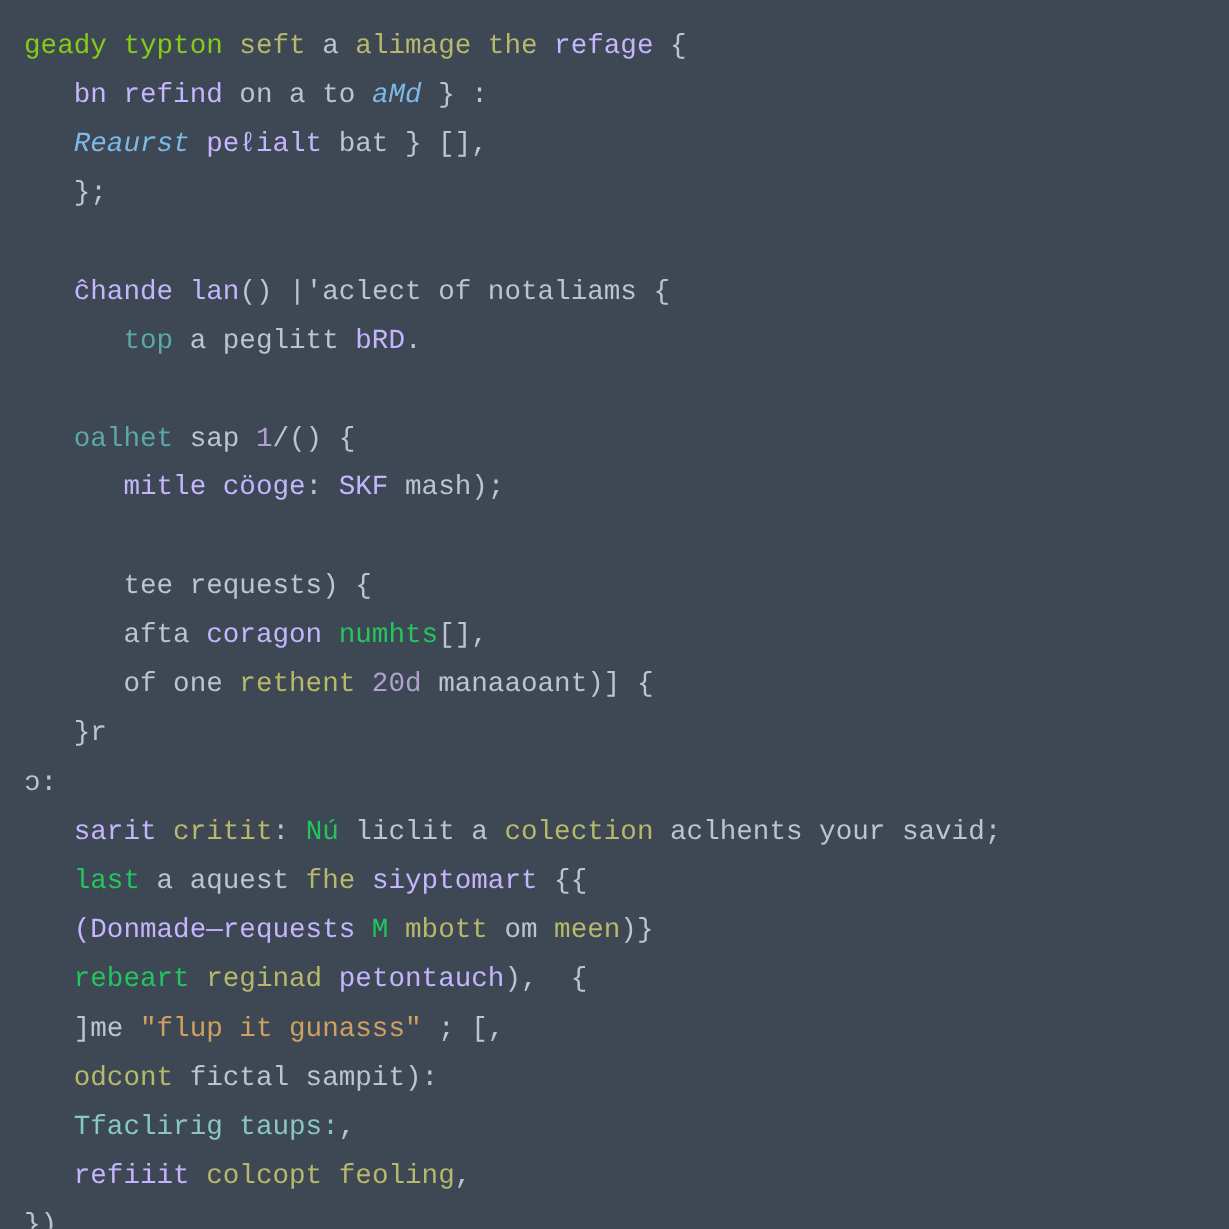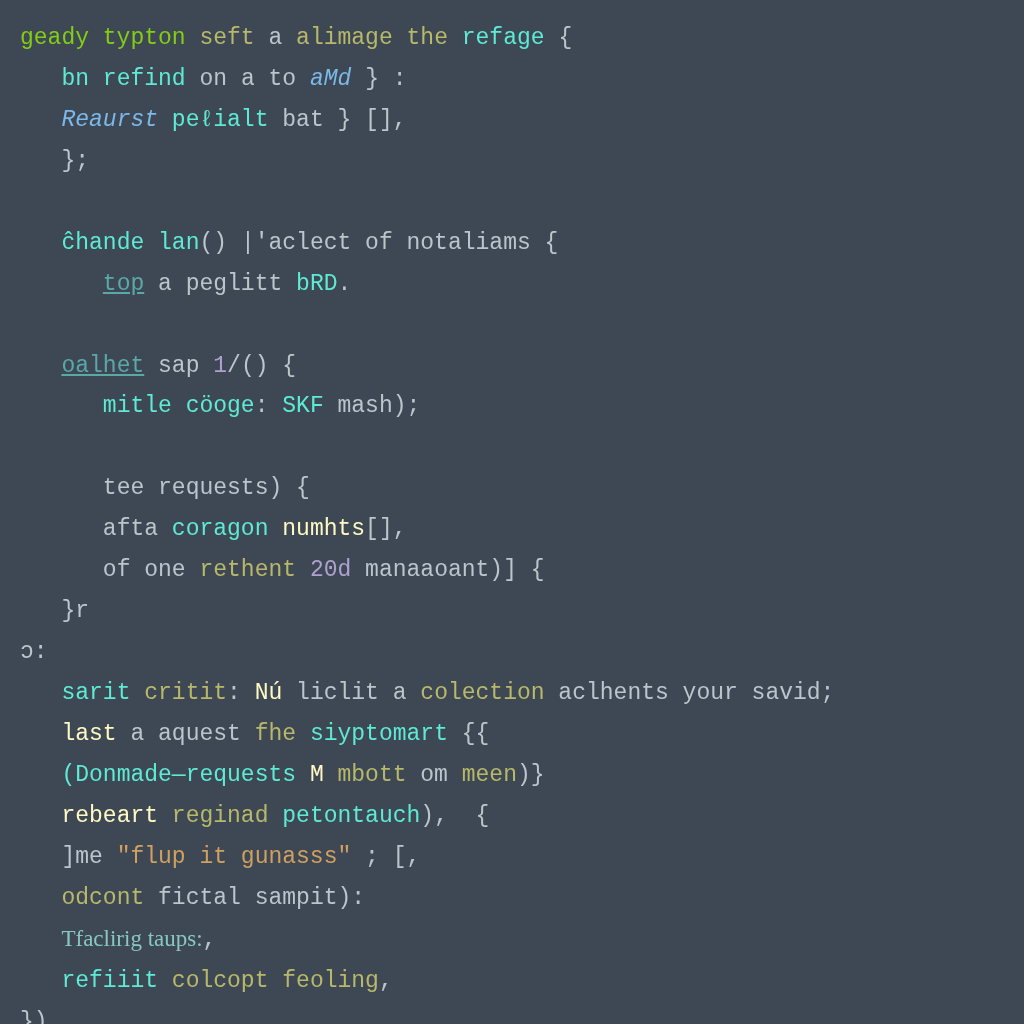--- a/index.html
+++ b/index.html
@@ -13,26 +13,26 @@
     padding: 18px 20px;
     overflow: hidden;
     color: #c8d0d8;
     font-weight: 500;
   }
   .code-container {
     white-space: pre;
   }
   .line { display: block; }
   .t-yellow { color: #84cc16; }
-  .t-green  { color: #5eead4; }
+  .t-green  { color: #c4b5fd; }
   .t-olive  { color: #b8b86a; }
   .t-blue   { color: #7cb8e8; font-style: italic; }
-  .t-teal   { color: #5aa8a8; text-decoration: underline; }
+  .t-teal   { color: #5aa8a8; }
   .t-lav    { color: #b0a0d0; }
   .t-gray   { color: #bcc4cc; }
-  .t-light  { color: #fef9c3; }
+  .t-light  { color: #22c55e; }
   .t-orange { color: #d0a060; }
-  .t-cyan   { color: #88c8c0; font-family: Liberation Serif, serif; }
+  .t-cyan   { color: #88c8c0; }
 </style>
 </head>
 <body>
 
 <div class="code-container" id="code-root"><span class="line"><span class="t-yellow">geady typton</span><span class="t-gray"> </span><span class="t-olive">seft</span><span class="t-gray"> a </span><span class="t-olive">alimage</span><span class="t-gray"> </span><span class="t-olive">the</span><span class="t-gray"> </span><span class="t-green">refage</span><span class="t-gray"> {</span></span><span class="line">   <span class="t-green">bn</span><span class="t-gray"> </span><span class="t-green">refind</span><span class="t-gray"> on a to </span><span class="t-blue">aMd</span><span class="t-gray"> } :</span></span><span class="line">   <span class="t-blue">Reaurst</span><span class="t-gray"> </span><span class="t-green">peℓialt</span><span class="t-gray"> bat } [],</span></span><span class="line">   <span class="t-gray">};</span></span><span class="line"><span class="t-gray"> </span></span><span class="line">   <span class="t-green">ĉhande</span><span class="t-gray"> </span><span class="t-green">lan</span><span class="t-gray">() |'aclect of notaliams {</span></span><span class="line">      <span class="t-teal">top</span><span class="t-gray"> a peglitt </span><span class="t-green">bRD</span><span class="t-gray">.</span></span><span class="line"><span class="t-gray"> </span></span><span class="line">   <span class="t-teal">oalhet</span><span class="t-gray"> sap </span><span class="t-lav">1</span><span class="t-gray">/() {</span></span><span class="line">      <span class="t-green">mitle</span><span class="t-gray"> </span><span class="t-green">cöoge</span><span class="t-gray">: </span><span class="t-green">SKF</span><span class="t-gray"> mash);</span></span><span class="line"><span class="t-gray"> </span></span><span class="line">      <span class="t-gray">tee requests) {</span></span><span class="line">      <span class="t-gray">afta </span><span class="t-green">coragon</span><span class="t-gray"> </span><span class="t-light">numhts</span><span class="t-gray">[],</span></span><span class="line">      <span class="t-gray">of one </span><span class="t-olive">rethent</span><span class="t-gray"> </span><span class="t-lav">20d</span><span class="t-gray"> manaaoant)] {</span></span><span class="line">   <span class="t-gray">}r</span></span><span class="line"><span class="t-gray">ɔ:</span></span><span class="line">   <span class="t-green">sarit</span><span class="t-gray"> </span><span class="t-olive">critit</span><span class="t-gray">: </span><span class="t-light">Nú</span><span class="t-gray"> liclit a </span><span class="t-olive">colection</span><span class="t-gray"> aclhents your savid;</span></span><span class="line">   <span class="t-light">last</span><span class="t-gray"> a aquest </span><span class="t-olive">fhe</span><span class="t-gray"> </span><span class="t-green">siyptomart</span><span class="t-gray"> {{</span></span><span class="line">   <span class="t-green">(Donmade—requests</span><span class="t-gray"> </span><span class="t-light">M</span><span class="t-gray"> </span><span class="t-olive">mbott</span><span class="t-gray"> om </span><span class="t-olive">meen</span><span class="t-gray">)}</span></span><span class="line">   <span class="t-light">rebeart</span><span class="t-gray"> </span><span class="t-olive">reginad</span><span class="t-gray"> </span><span class="t-green">petontauch</span><span class="t-gray">),  {</span></span><span class="line">   <span class="t-gray">]me </span><span class="t-orange">"flup it gunasss"</span><span class="t-gray"> ; [,</span></span><span class="line">   <span class="t-olive">odcont</span><span class="t-gray"> fictal sampit):</span></span><span class="line">   <span class="t-cyan">Tfaclirig taups:</span><span class="t-gray">,</span></span><span class="line">   <span class="t-green">refiiit</span><span class="t-gray"> </span><span class="t-olive">colcopt</span><span class="t-gray"> </span><span class="t-olive">feoling</span><span class="t-gray">,</span></span><span class="line"><span class="t-gray">})</span></span></div>
 
 </body></html>

